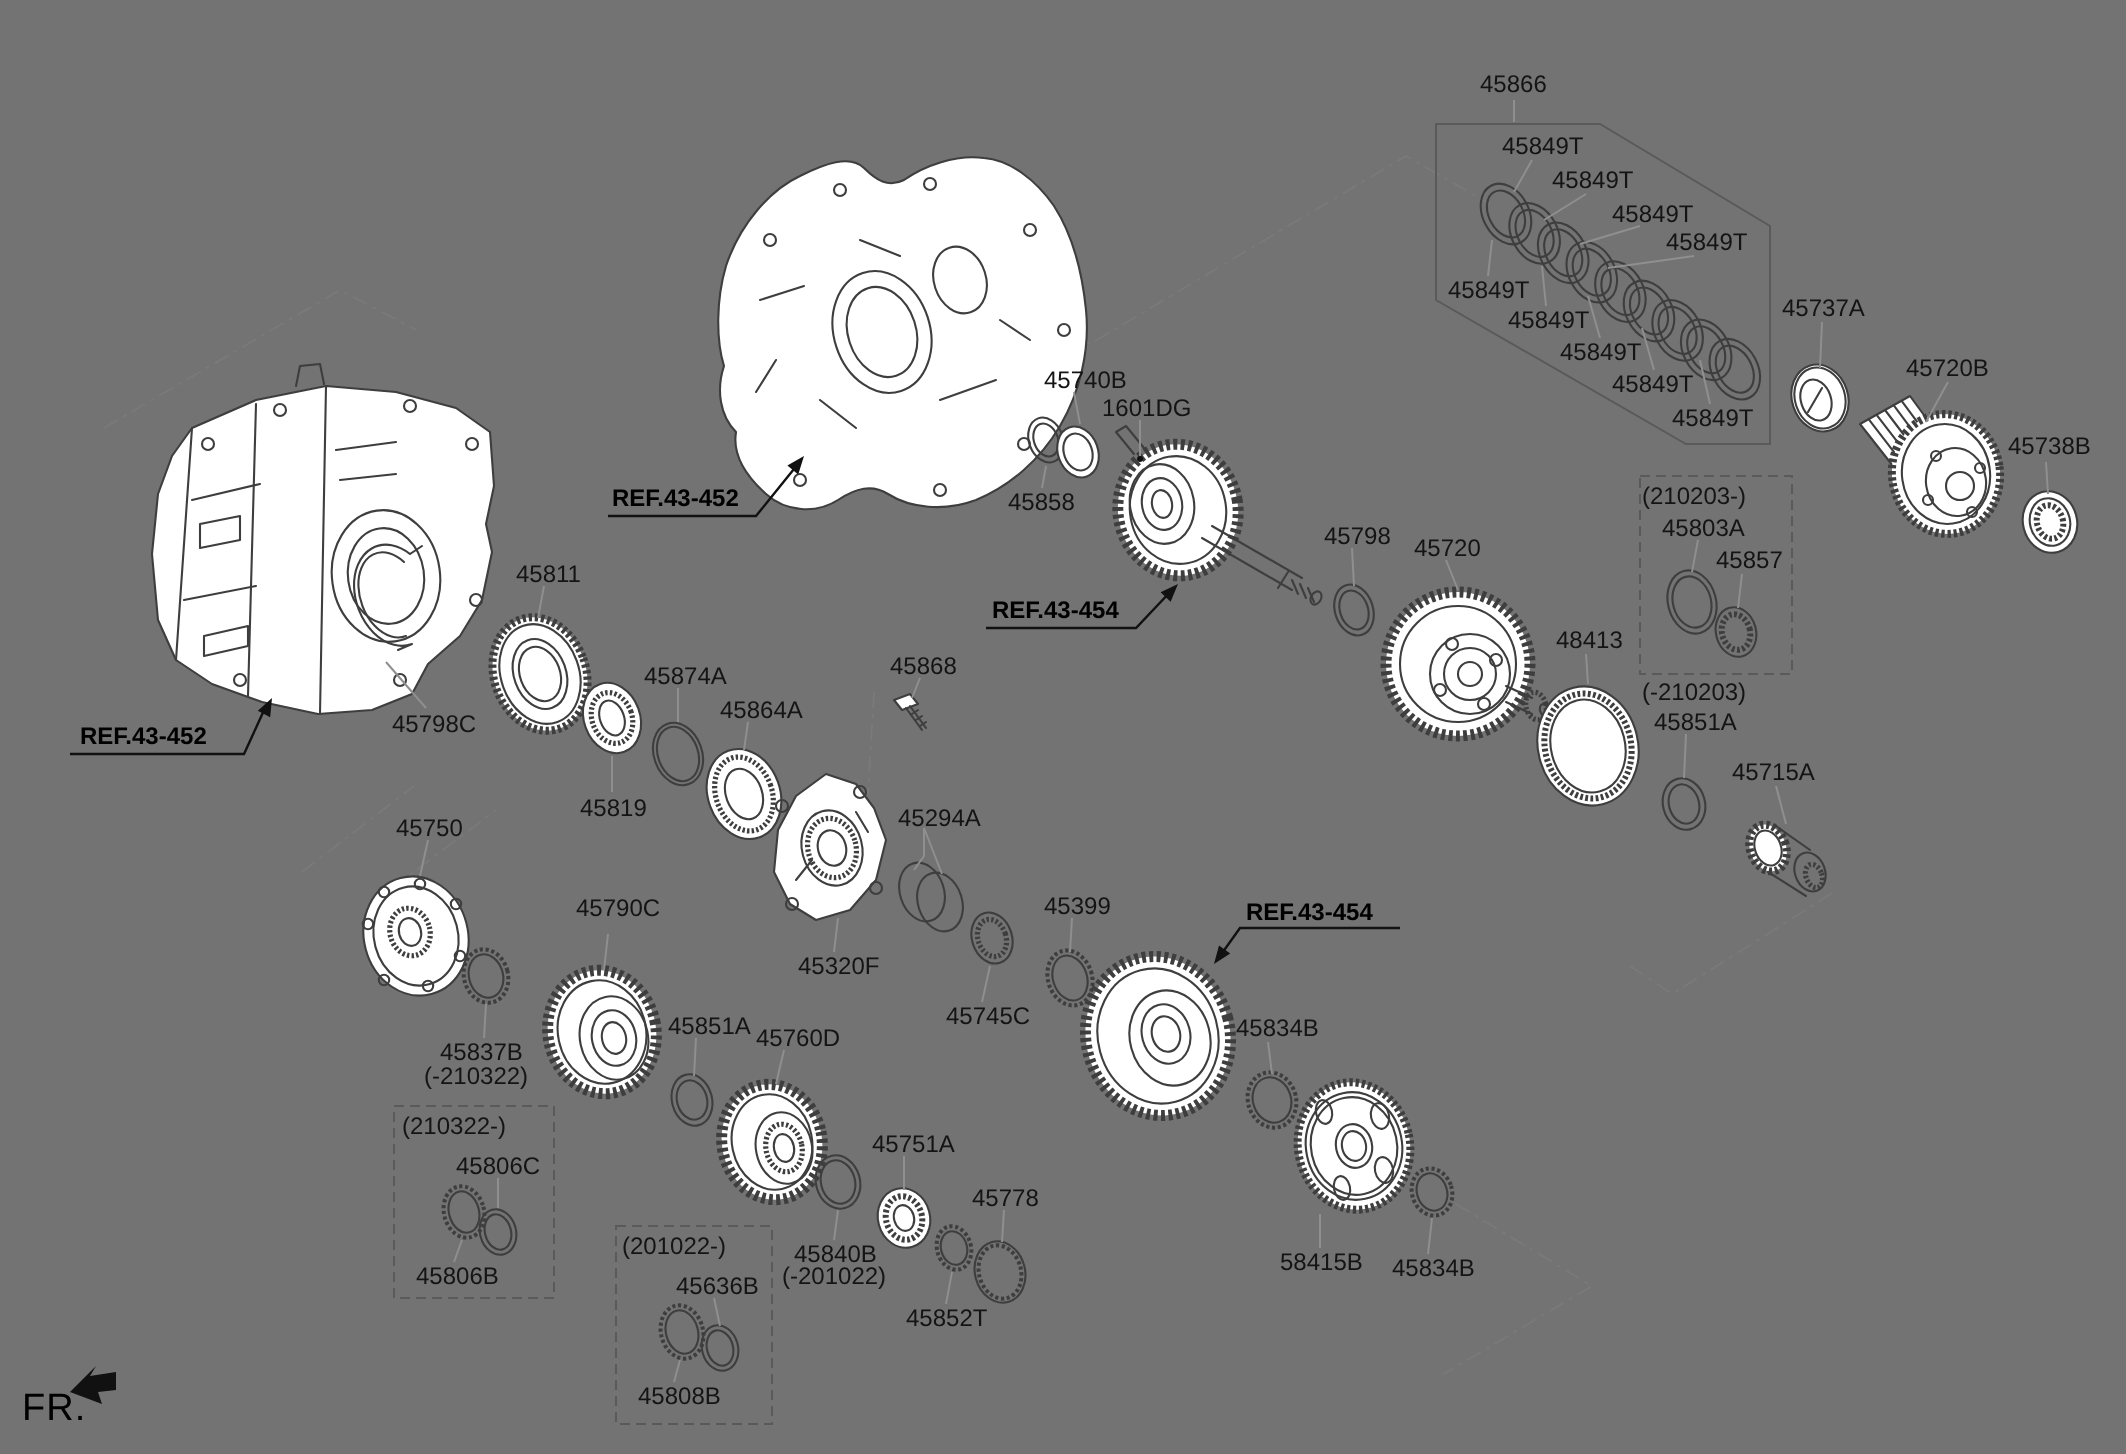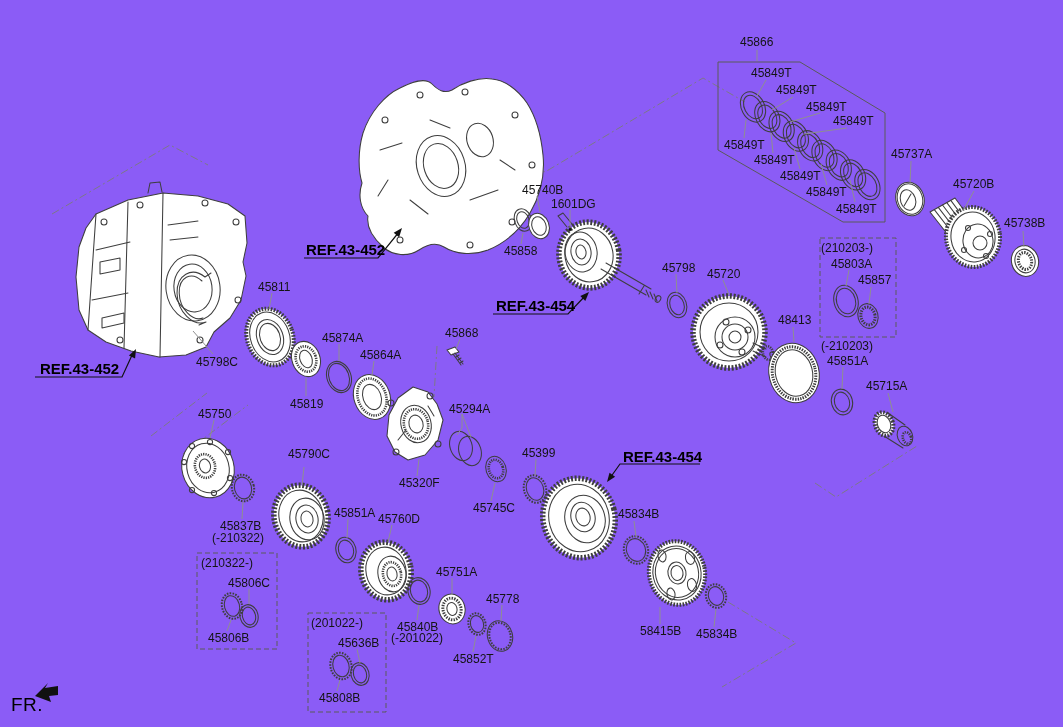--- a/index.html
+++ b/index.html
@@ -1,20 +1,20 @@
 <!DOCTYPE html>
 <html><head>
 <meta charset="utf-8">
 <style>
   html,body{margin:0;padding:0;background:#ffffff;}
-  #stage{position:relative;width:1063px;height:727px;background:#8b5cf6;overflow:hidden;
+  #stage{position:relative;width:1063px;height:727px;background:#737373;overflow:hidden;
          font-family:"Liberation Sans",sans-serif;}
   #art{position:absolute;left:0;top:0;}
   .lbl{position:absolute;font-size:12px;line-height:13px;color:#141414;white-space:nowrap;}
-  .ref{font-weight:bold;font-size:15px;color:#000;}
+  .ref{font-weight:bold;font-size:12px;color:#000;}
   .fr{font-size:19px;color:#000;letter-spacing:0.5px;}
   
   .ln{fill:none;stroke:#3e3e3e;stroke-width:1.05;stroke-linejoin:round;stroke-linecap:round;}
   .lnw{fill:#fff;stroke:#3e3e3e;stroke-width:1.05;stroke-linejoin:round;}
   .th{fill:#fff;stroke:#3e3e3e;stroke-width:5.5;stroke-dasharray:2 1.7;}
   .th4{fill:#fff;stroke:#3e3e3e;stroke-width:4;stroke-dasharray:1.7 1.4;}
   .th3{fill:none;stroke:#3e3e3e;stroke-width:3;stroke-dasharray:1.4 1.2;}
   .hz{fill:none;stroke:#3e3e3e;stroke-width:2.6;stroke-dasharray:1.2 1.1;}
   .tz{fill:none;stroke:#3e3e3e;stroke-width:2;stroke-dasharray:1.6 1.3;}
   .ld{stroke:#8f8f8f;stroke-width:1;fill:none;}

